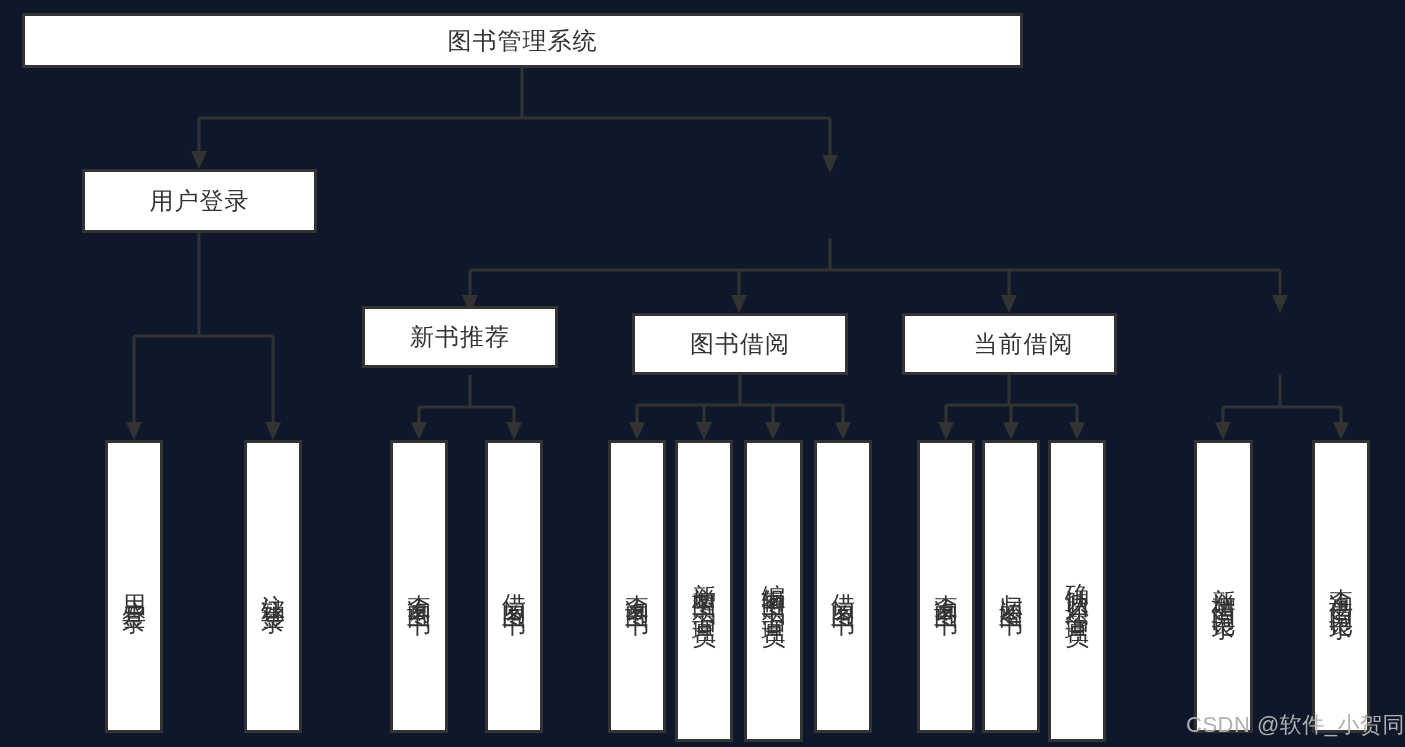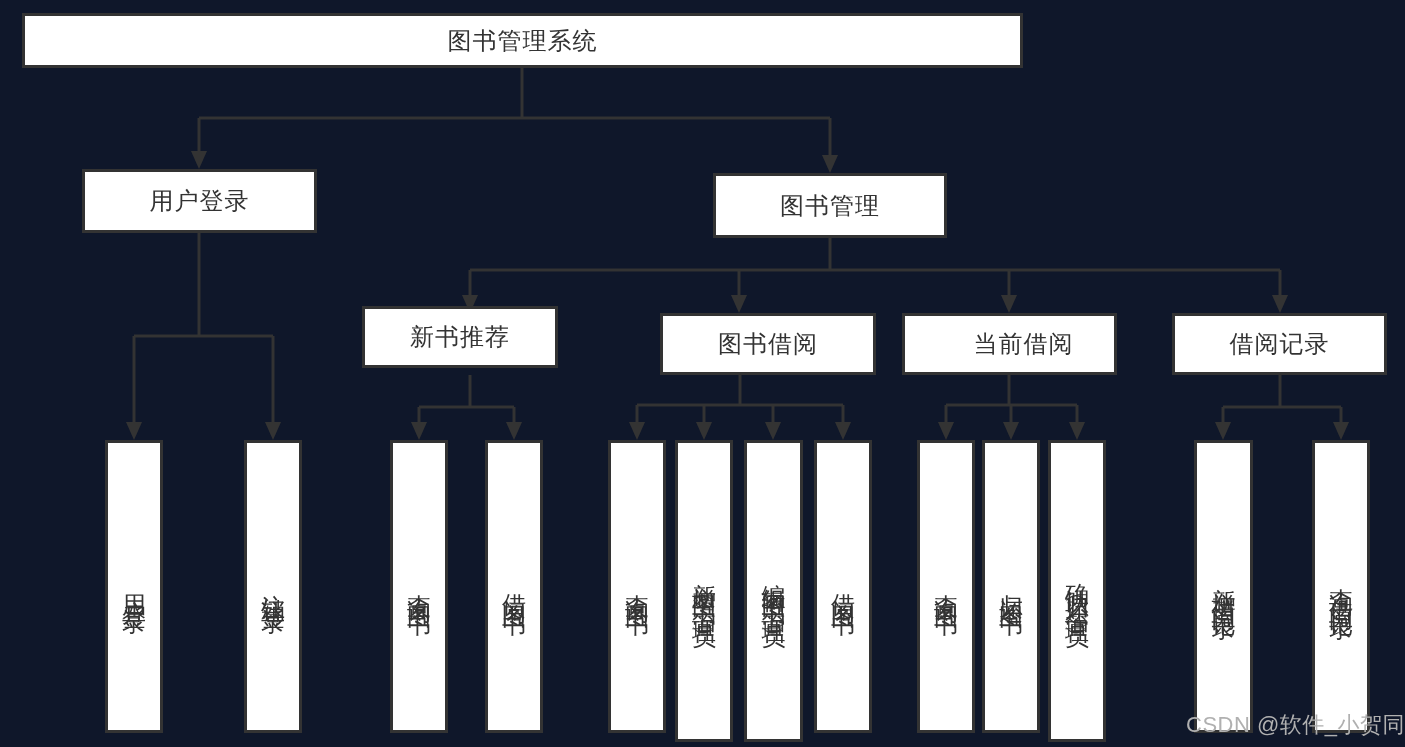--- a/index.html
+++ b/index.html
@@ -55,26 +55,24 @@
         <polygon points="1011,440 1003,422 1019,422"></polygon>
         <polygon points="1077,440 1069,422 1085,422"></polygon>
         <polygon points="1223,440 1215,422 1231,422"></polygon>
         <polygon points="1341,440 1333,422 1349,422"></polygon>
       </g>
   </svg>
 
   <div class="box hbox" style="left:22px; top:13px; width:1001px; height:55px;">图书管理系统</div>
 
   <div class="box hbox" style="left:82px; top:169px; width:235px; height:64px;">用户登录</div>
-  <div class="box hbox" style="left:713px; top:173px; width:234px; height:65px;">图书管理</div>
 
   <div class="box hbox" style="left:362px; top:306px; width:196px; height:62px;">新书推荐</div>
-  <div class="box hbox" style="left:632px; top:313px; width:216px; height:62px;margin-left:28px;">图书借阅</div>
+  <div class="box hbox" style="left:632px; top:313px; width:216px; height:62px;">图书借阅</div>
   <div class="box hbox" style="left:902px; top:313px; width:215px; height:62px;padding-left:28px;">当前借阅</div>
-  <div class="box hbox" style="left:1172px; top:313px; width:215px; height:62px;">借阅记录</div>
 
   <div class="box vbox" style="left:105px; top:440px; width:58px; height:293px;">用户登录</div>
   <div class="box vbox" style="left:244px; top:440px; width:58px; height:293px;">注销登录</div>
 
   <div class="box vbox" style="left:390px; top:440px; width:58px; height:293px;">查询图书</div>
   <div class="box vbox" style="left:485px; top:440px; width:58px; height:293px;">借阅图书</div>
 
   <div class="box vbox" style="left:608px; top:440px; width:58px; height:293px;">查询图书</div>
   <div class="box vbox" style="left:675px; top:440px; width:58px; height:302px;">新增图书（管理员）</div>
   <div class="box vbox" style="left:744px; top:440px; width:59px; height:302px;">编辑图书（管理员）</div>

